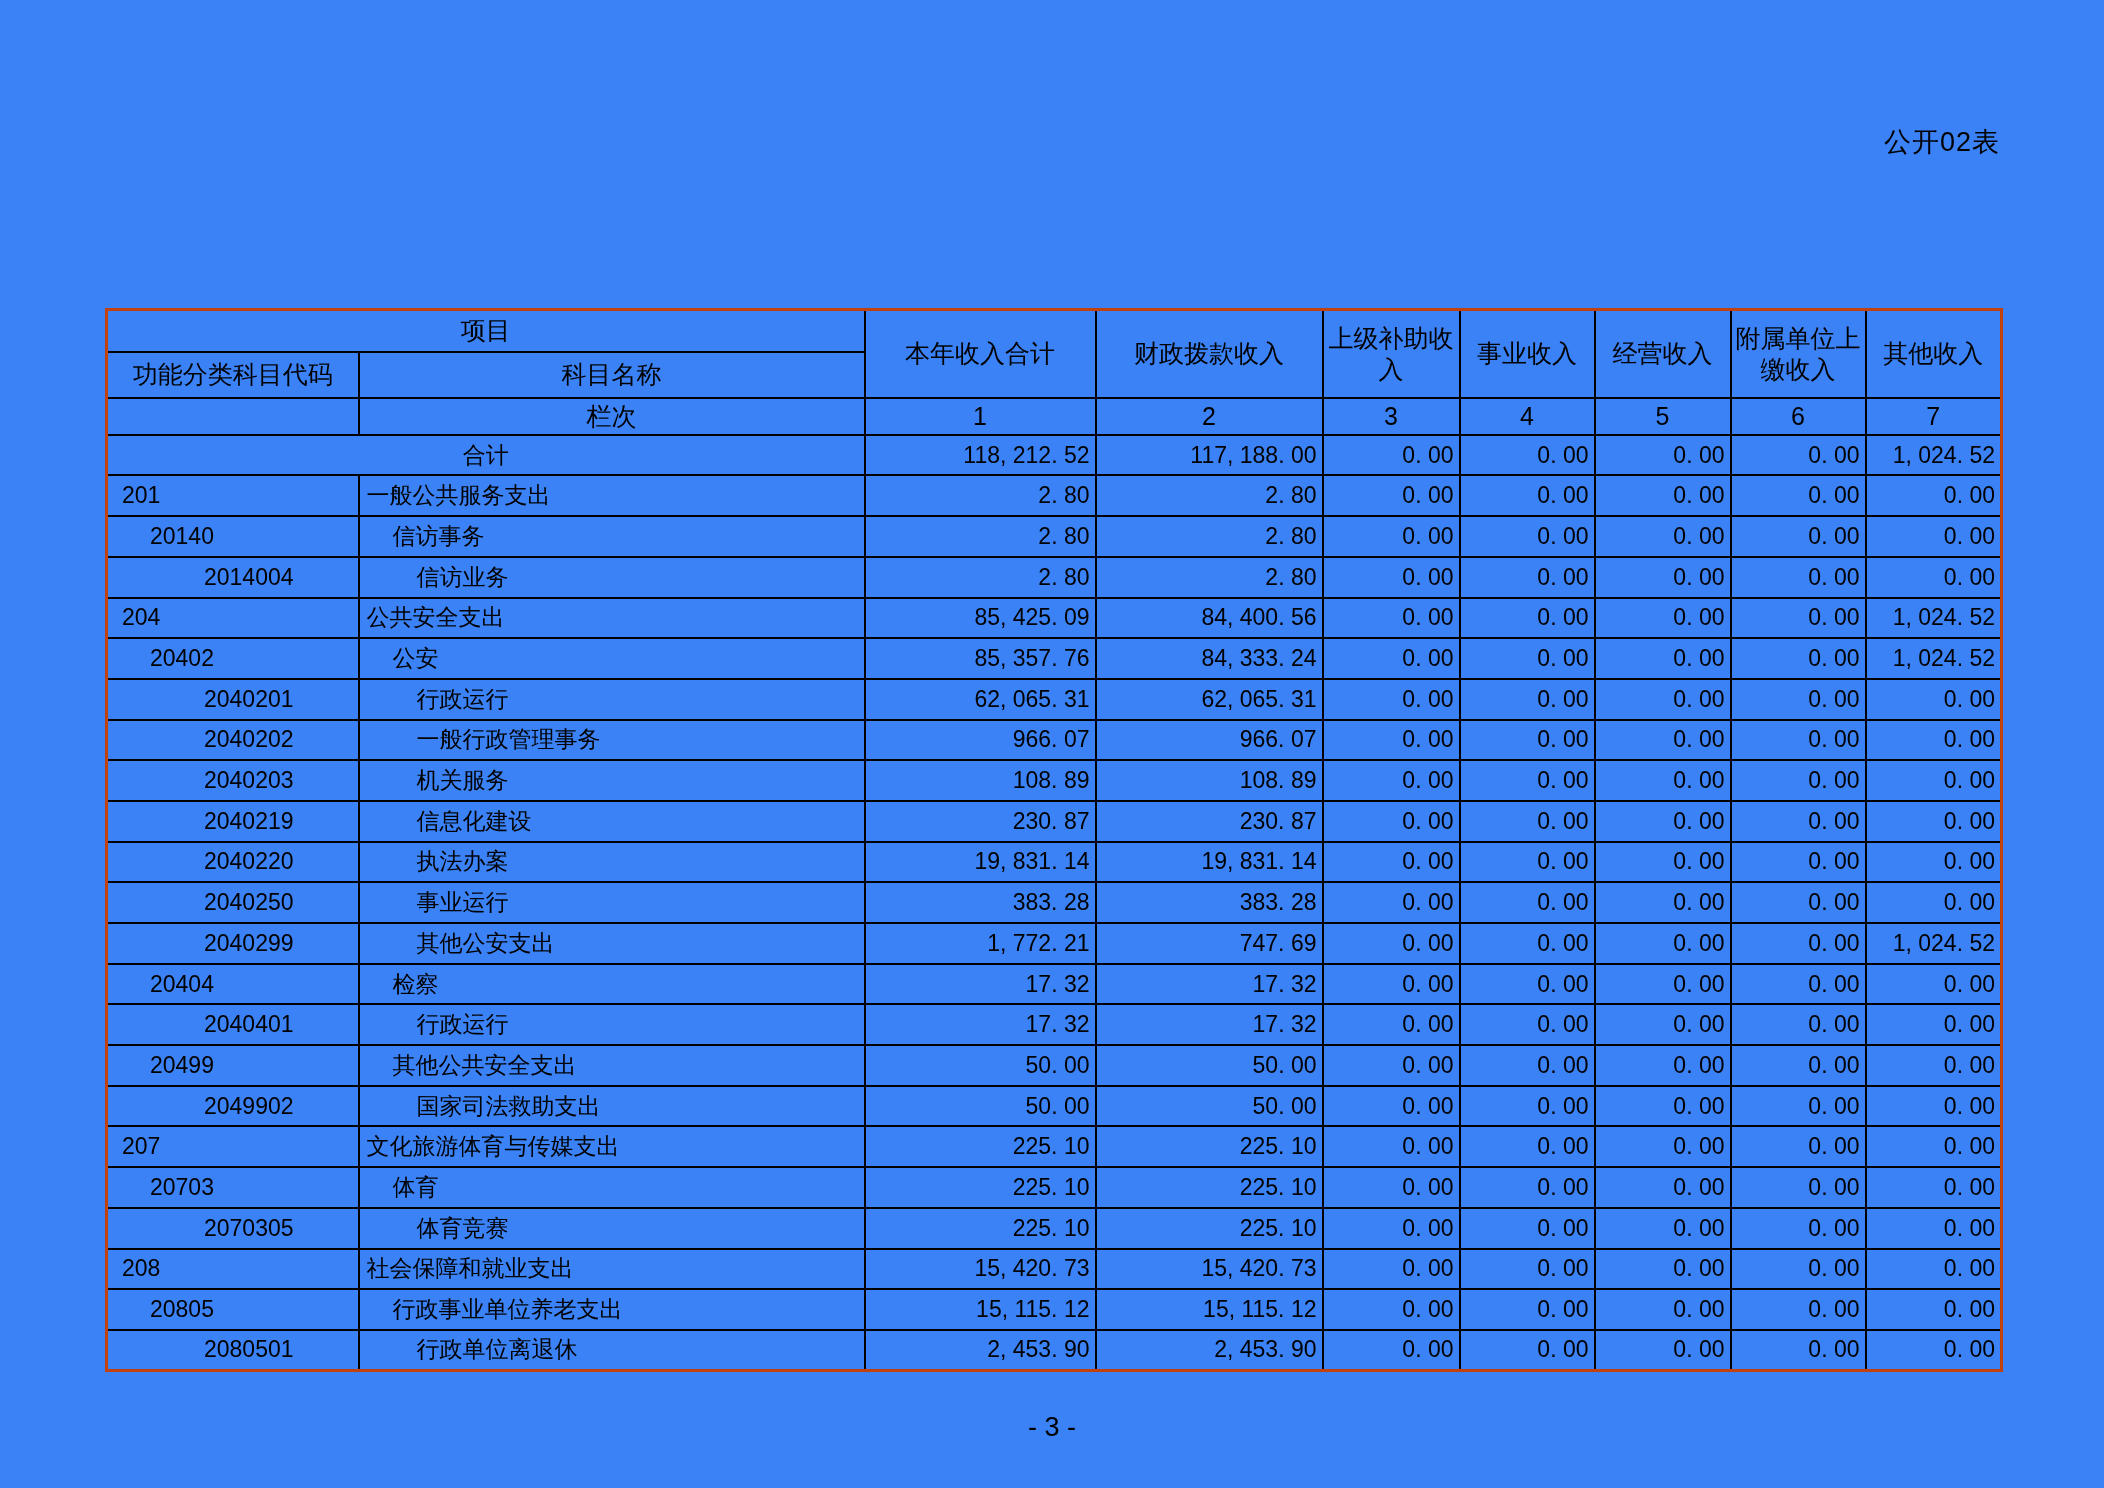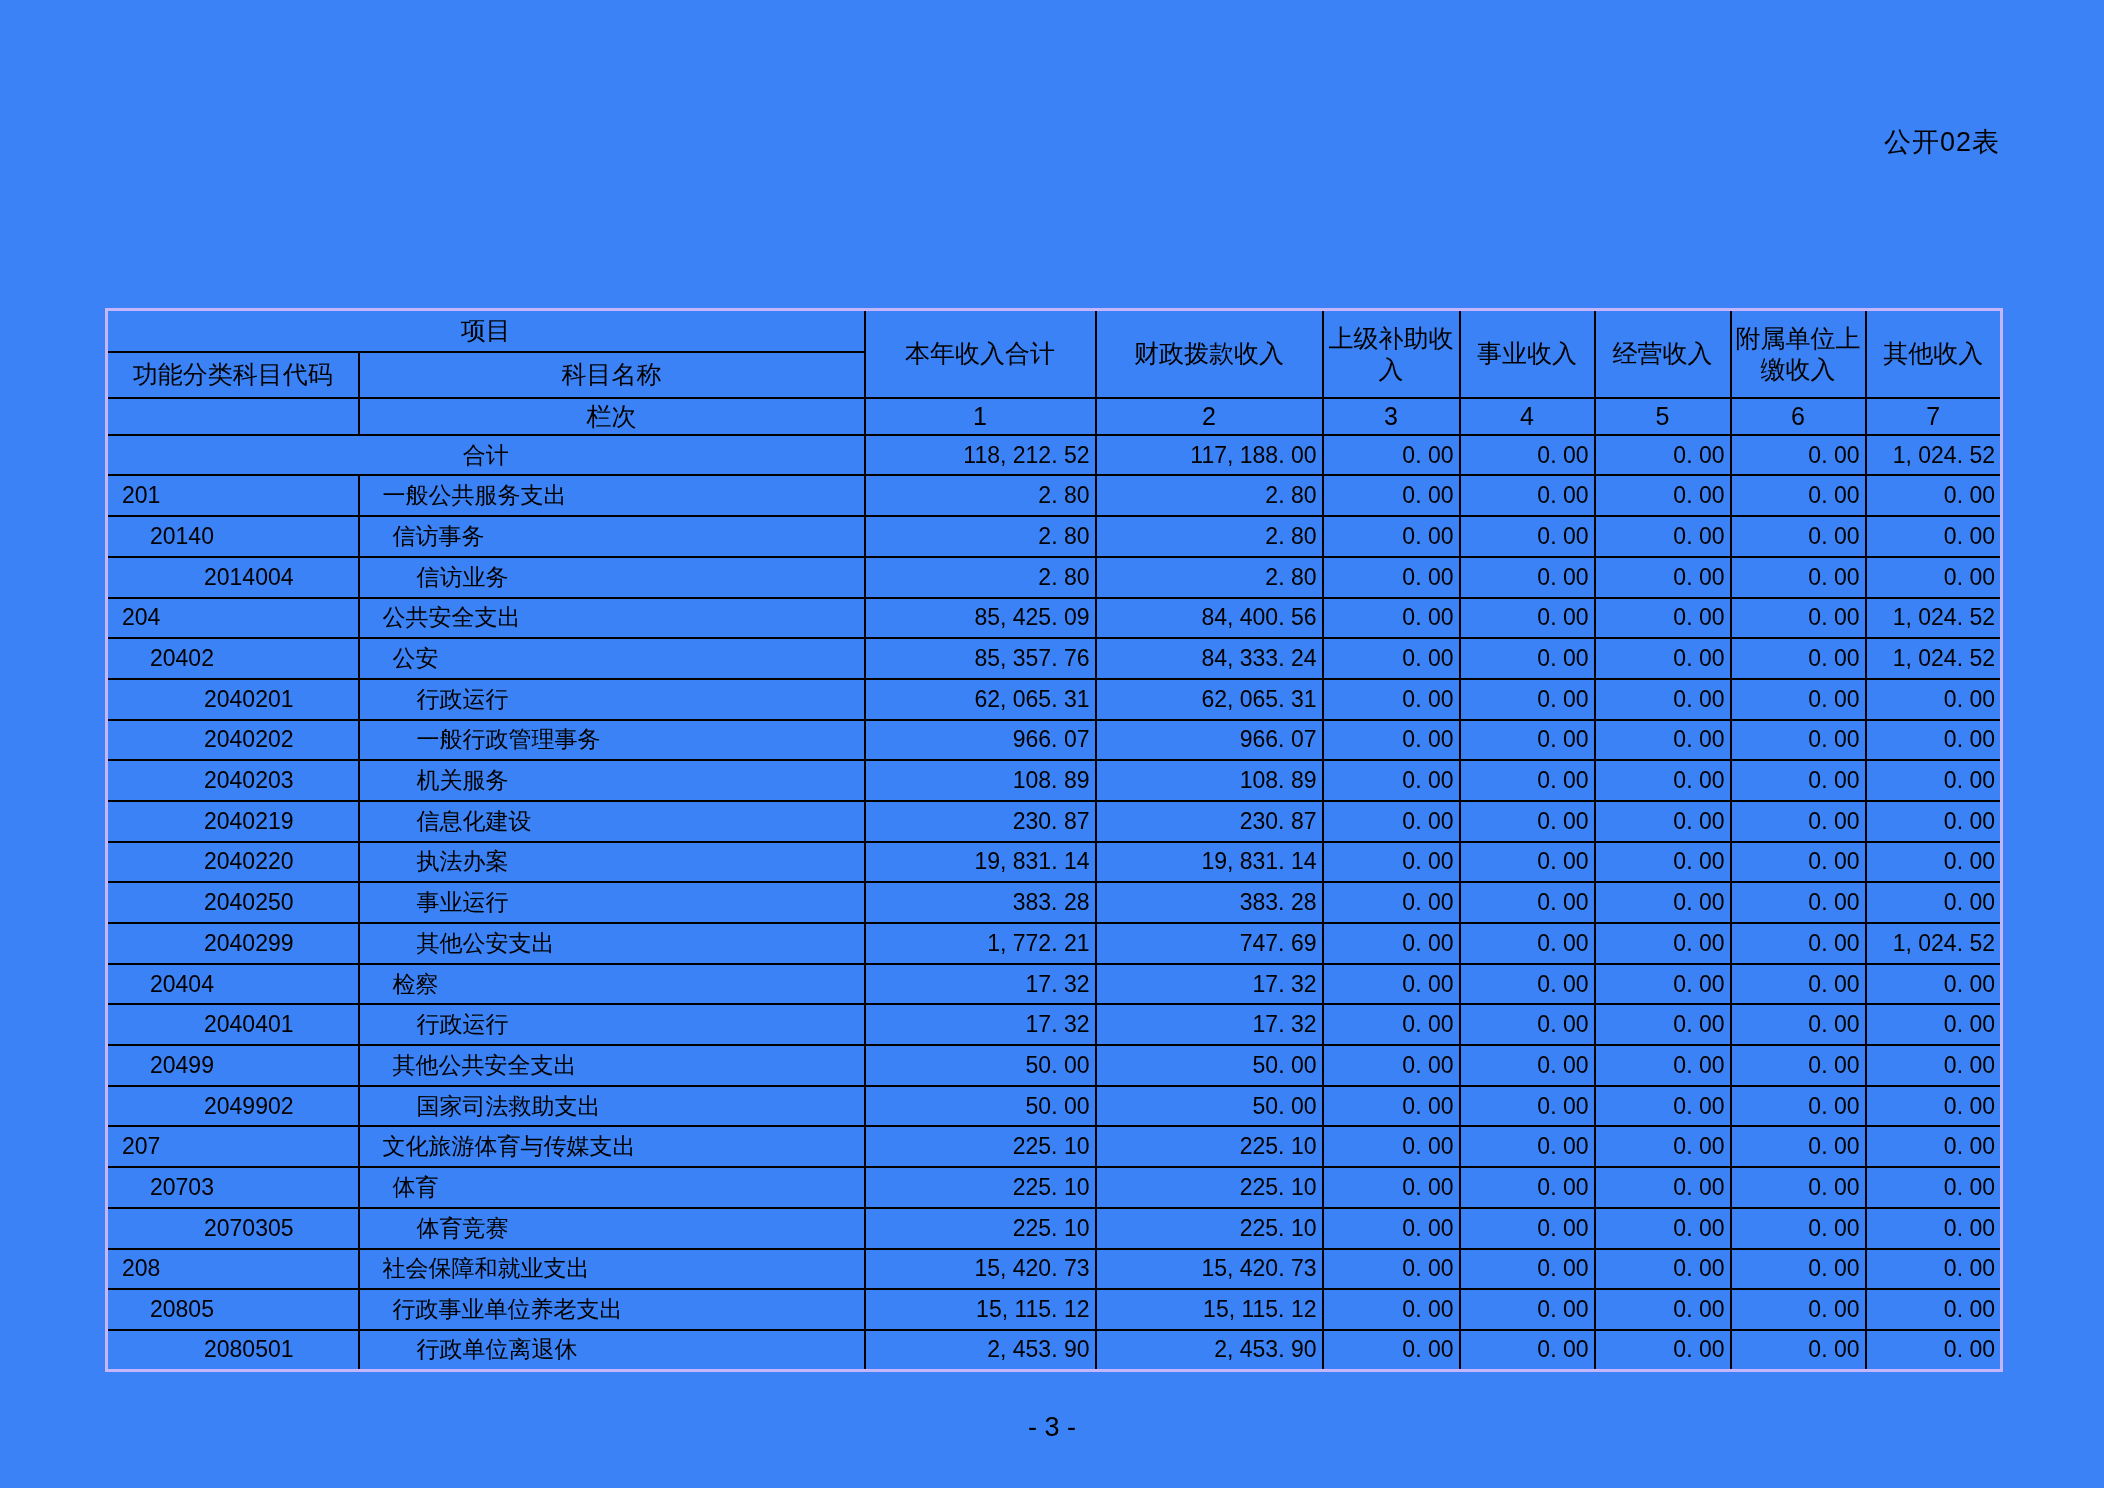--- a/index.html
+++ b/index.html
@@ -44,21 +44,21 @@
     font-size: 28px;
   }
 
   table.fin-table {
     position: absolute;
     top: 308px;
     left: 105px;
     width: 1895px;
     border-collapse: collapse;
     table-layout: fixed;
-    border: 3px solid #c4b5fd;
+    border: 3px solid #c2410c;
   }
   table.fin-table th,
   table.fin-table td {
     border: 2px solid #000;
     overflow: hidden;
     white-space: normal;
     vertical-align: middle;
   }
   table.fin-table thead th {
     font-weight: normal;
@@ -79,21 +79,21 @@
     white-space: nowrap;
   }
   td.cell-code { text-align: left; }
   td.cell-name { text-align: left; }
   td.cell-num  { text-align: right; }
   td.cell-total-label { text-align: center; }
 
   .ind-0.cell-code { padding-left: 14px; }
   .ind-1.cell-code { padding-left: 42px; }
   .ind-2.cell-code { padding-left: 96px; }
-  .ind-0.cell-name { padding-left: 23px; }
+  .ind-0.cell-name { padding-left: 7px; }
   .ind-1.cell-name { padding-left: 33px; }
   .ind-2.cell-name { padding-left: 57px; }
 
   .page-number {
     position: absolute;
     top: 1412px;
     left: 0;
     width: 100%;
     text-align: center;
     font-size: 27px;

